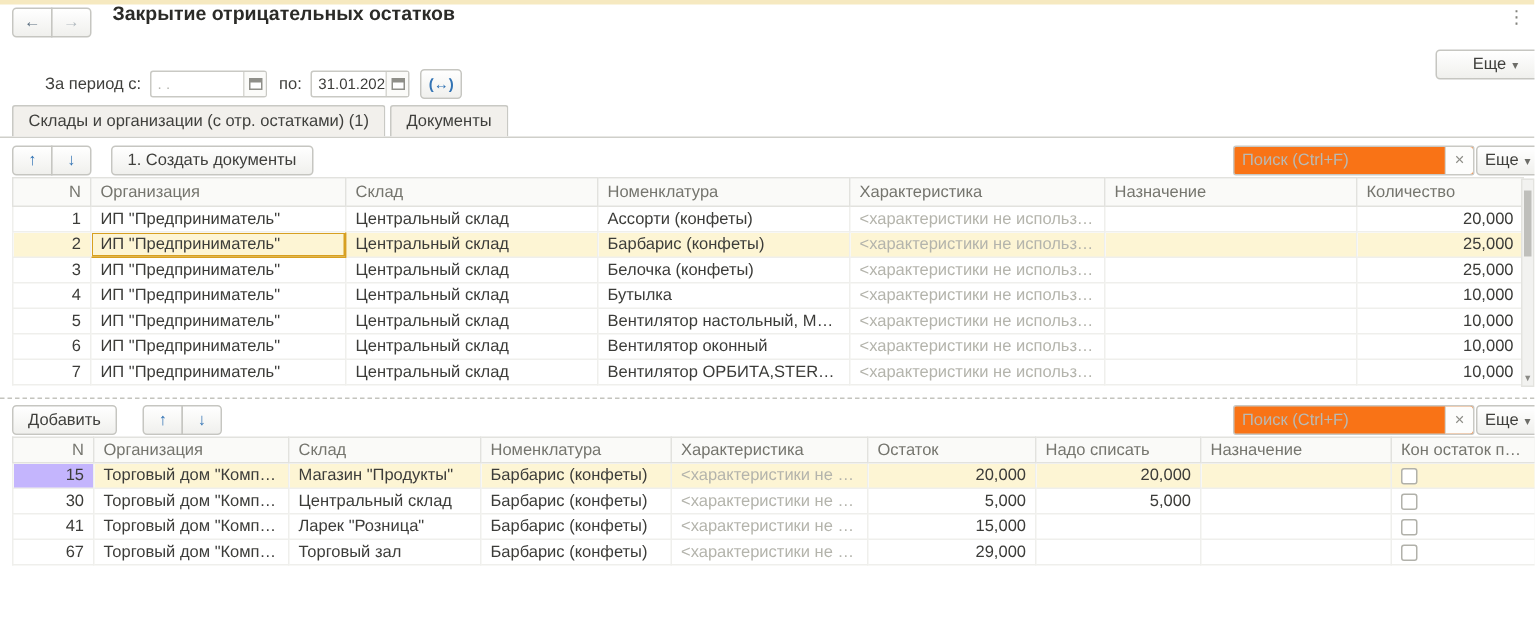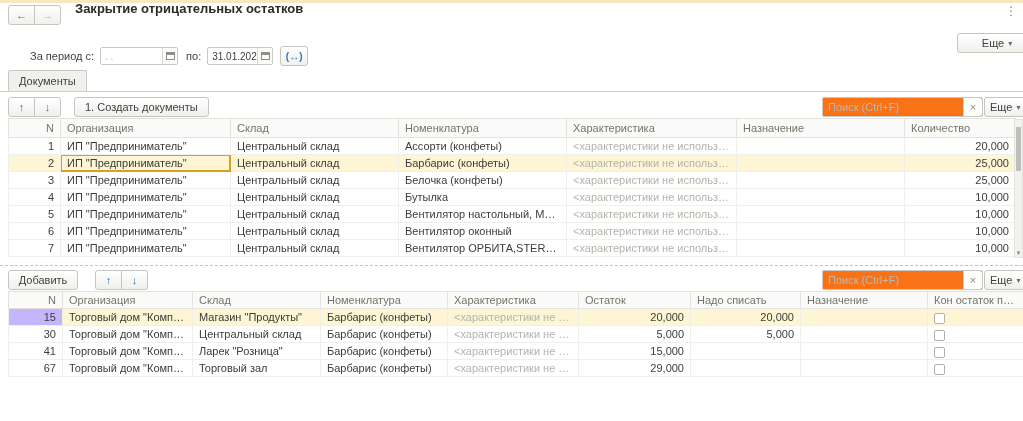--- a/index.html
+++ b/index.html
@@ -131,20 +131,21 @@
   <span class="datebox db2">
     <span class="val">31.01.2026</span>
     <span class="calseg">
         <span class="cal-glyph"></span>
       </span>
   </span>
   <button class="btn period-btn">(↔)</button>
 </div>
 
 <div class="tabs">
+  <div class="tab">Склады и организации (с отр. остатками) (1)</div>
   <div class="tab">Документы</div>
 </div>
 
 <div class="grp tb1-updown">
   <button class="btn icon-btn">
     <span class="arrow-blue">↑</span>
   </button>
   <button class="btn icon-btn">
     <span class="arrow-blue">↓</span>
   </button>

